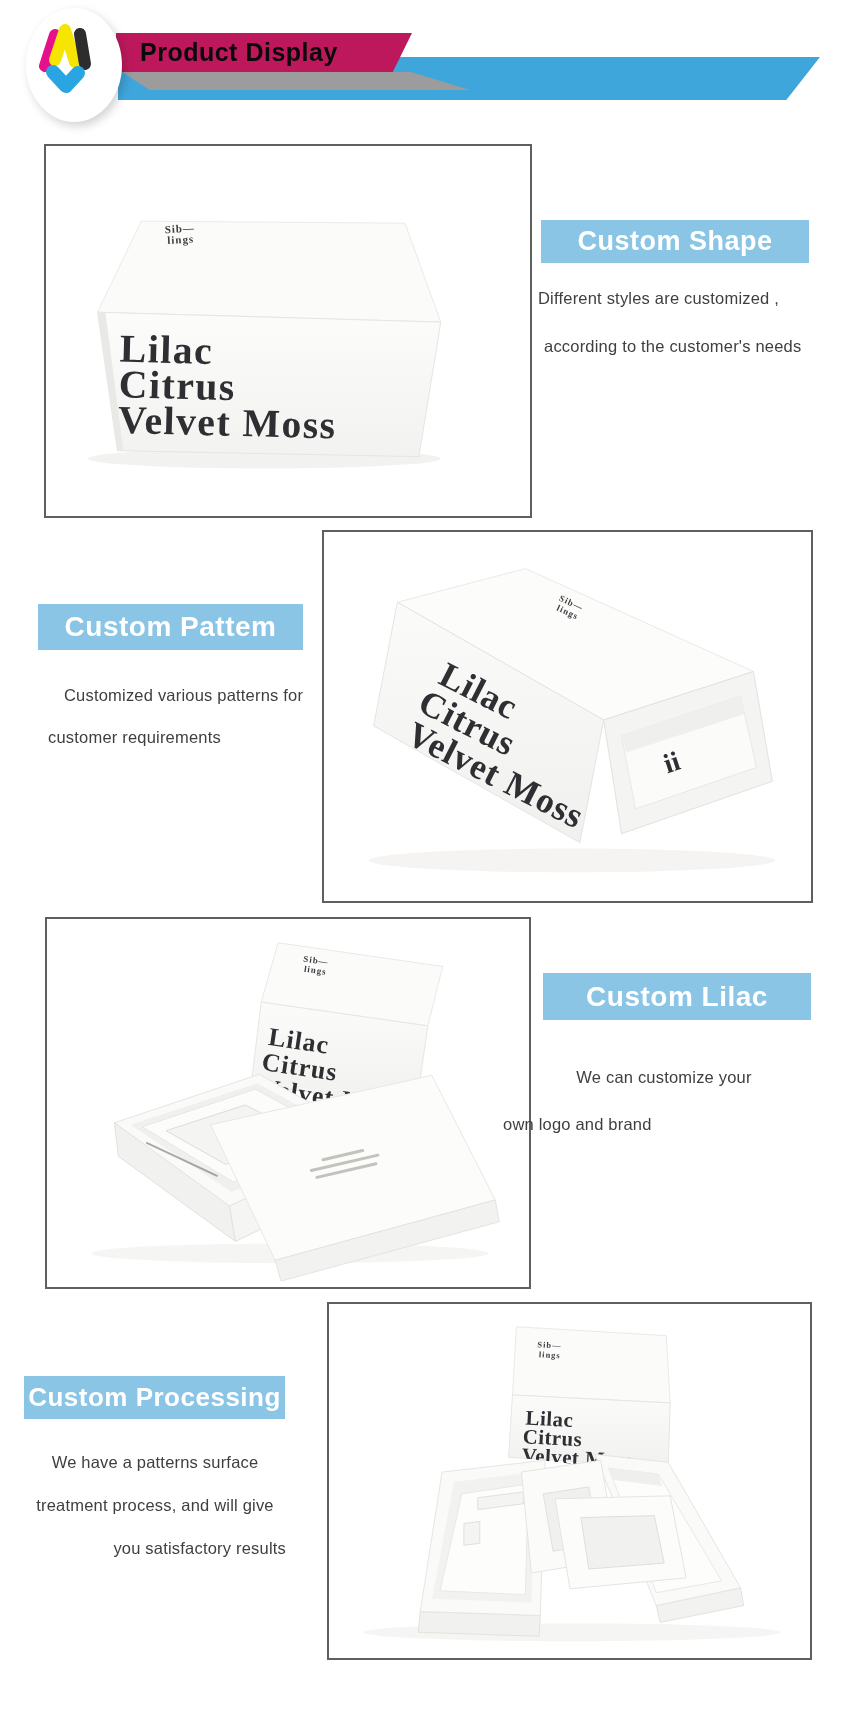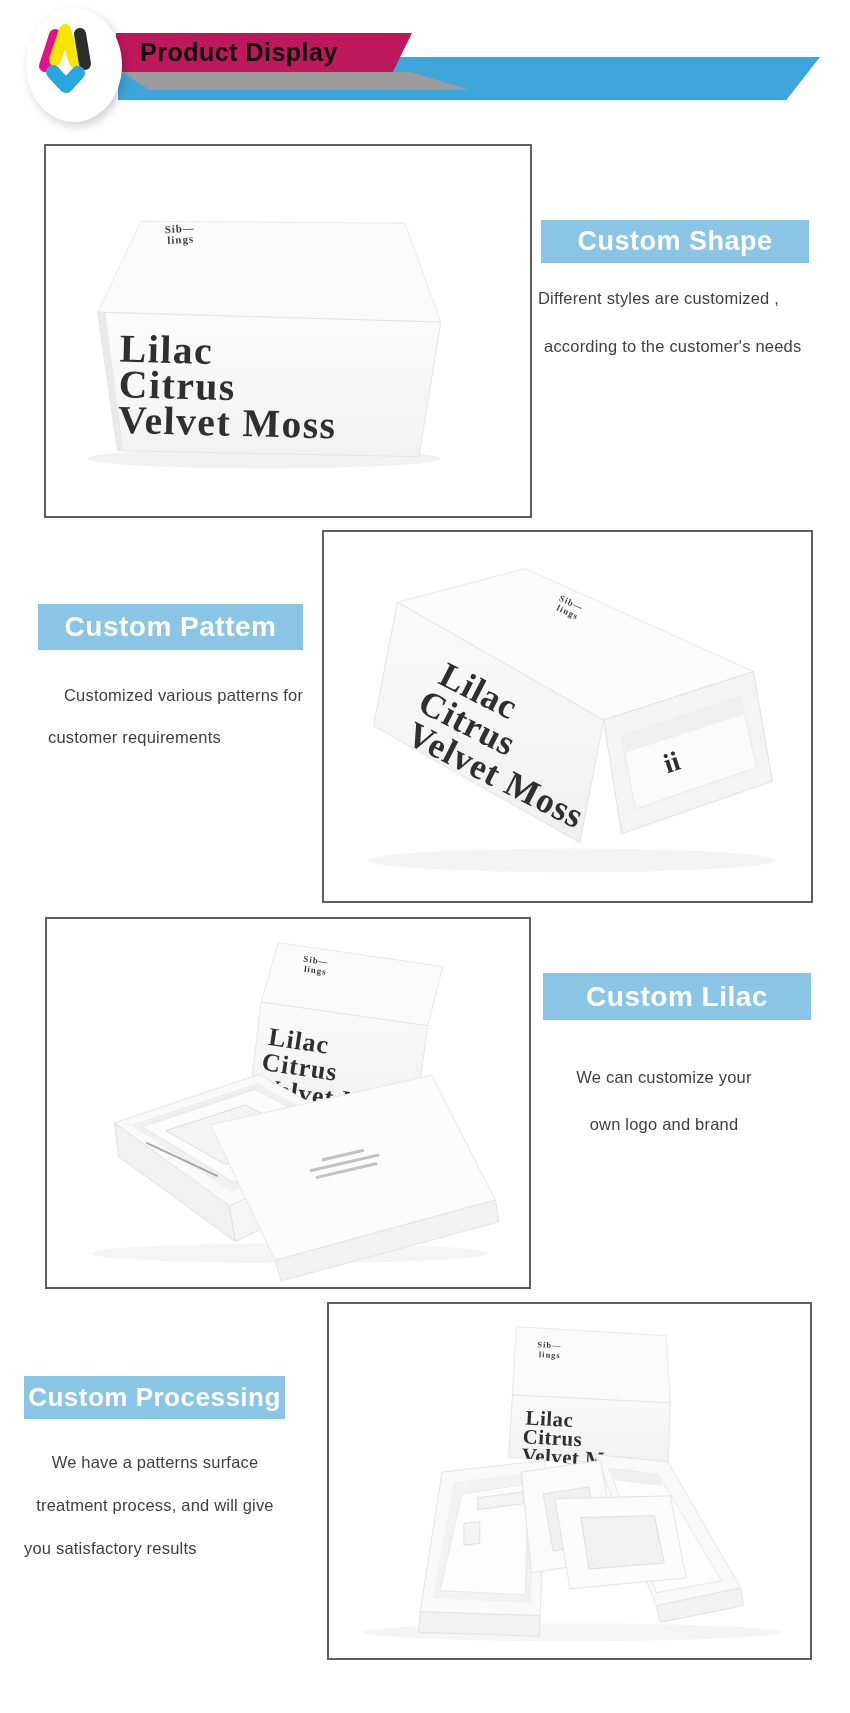--- a/index.html
+++ b/index.html
@@ -35,24 +35,24 @@
   #banner-shape{left:541px;top:220px;width:268px;height:43px;line-height:43px;font-size:27px;}
   #banner-pattern{left:38px;top:604px;width:265px;height:46px;line-height:46px;font-size:28px;}
   #banner-logo{left:543px;top:973px;width:268px;height:47px;line-height:47px;font-size:28px;}
   #banner-processing{left:24px;top:1376px;width:261px;height:43px;line-height:43px;font-size:26px;}
   .desc{position:absolute;color:#3F3F3F;font-size:16.5px;letter-spacing:.2px;white-space:nowrap;}
   #s1-line1{left:538px;top:289px;}
   #s1-line2{left:538px;top:337px;margin-left:6px;}
   #s2-line1{left:64px;top:686px;}
   #s2-line2{left:48px;top:728px;}
   #s3-line1{left:503px;top:1068px;width:322px;text-align:center;}
-  #s3-line2{left:503px;top:1115px;width:322px;text-align:center;}
+  #s3-line2{left:503px;top:1115px;width:322px;}
   #s4-line1{left:24px;top:1453px;width:262px;text-align:center;}
   #s4-line2{left:24px;top:1496px;width:262px;text-align:center;}
-  #s4-line3{left:24px;top:1539px;width:262px;text-align:left;}
+  #s4-line3{left:24px;top:1539px;width:262px;text-align:right;}
   
   .frame{position:absolute;border:2px solid #5F5F5F;background:#fff;box-sizing:border-box;}
   #frame1{left:44px;top:144px;width:488px;height:374px;}
   #frame2{left:322px;top:530px;width:491px;height:373px;}
   #frame3{left:45px;top:917px;width:486px;height:372px;}
   #frame4{left:327px;top:1302px;width:485px;height:358px;}
   .frame svg{width:100%;height:100%;display:block;}
   .serif{font-family:"Liberation Serif","DejaVu Serif",serif;font-weight:bold;fill:#2F2F33;}
   .brand{font-family:"Liberation Serif","DejaVu Serif",serif;font-weight:bold;fill:#3A3A3F;letter-spacing:1px;}
 </style>

